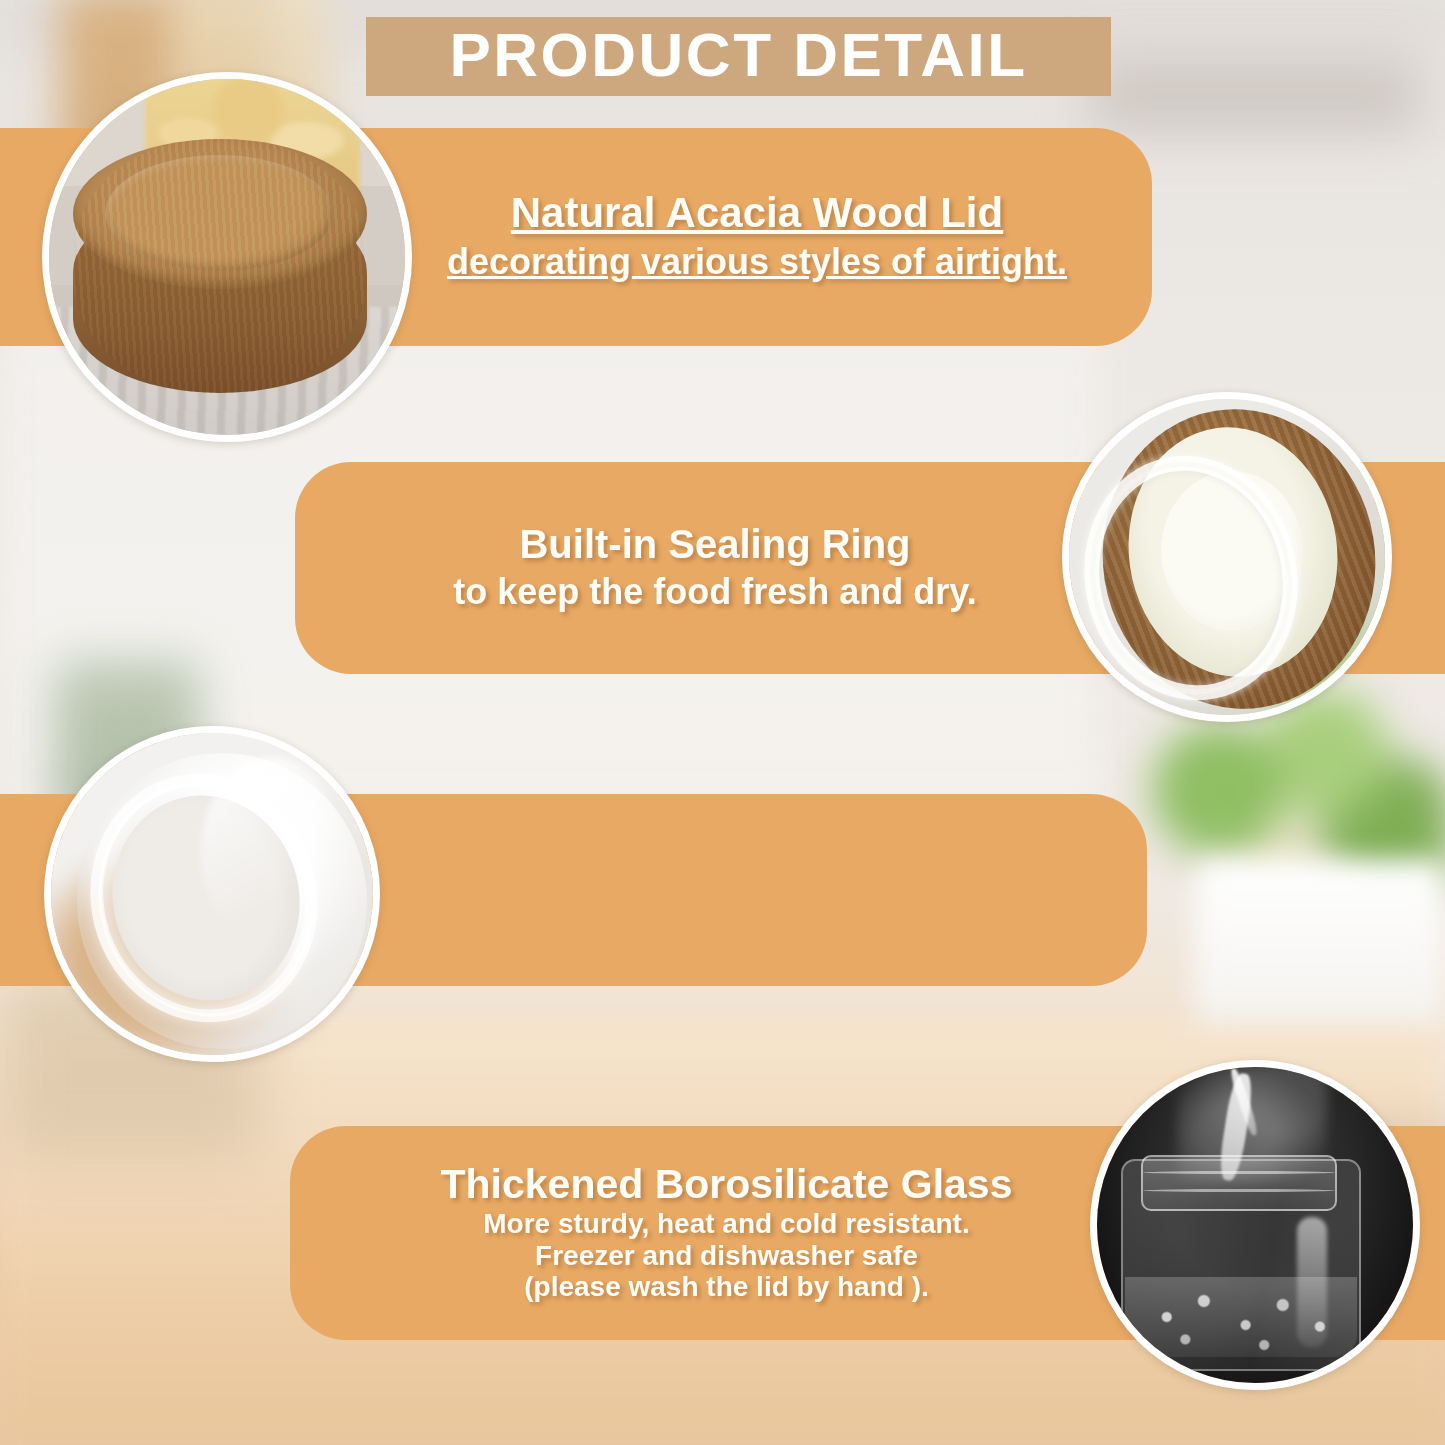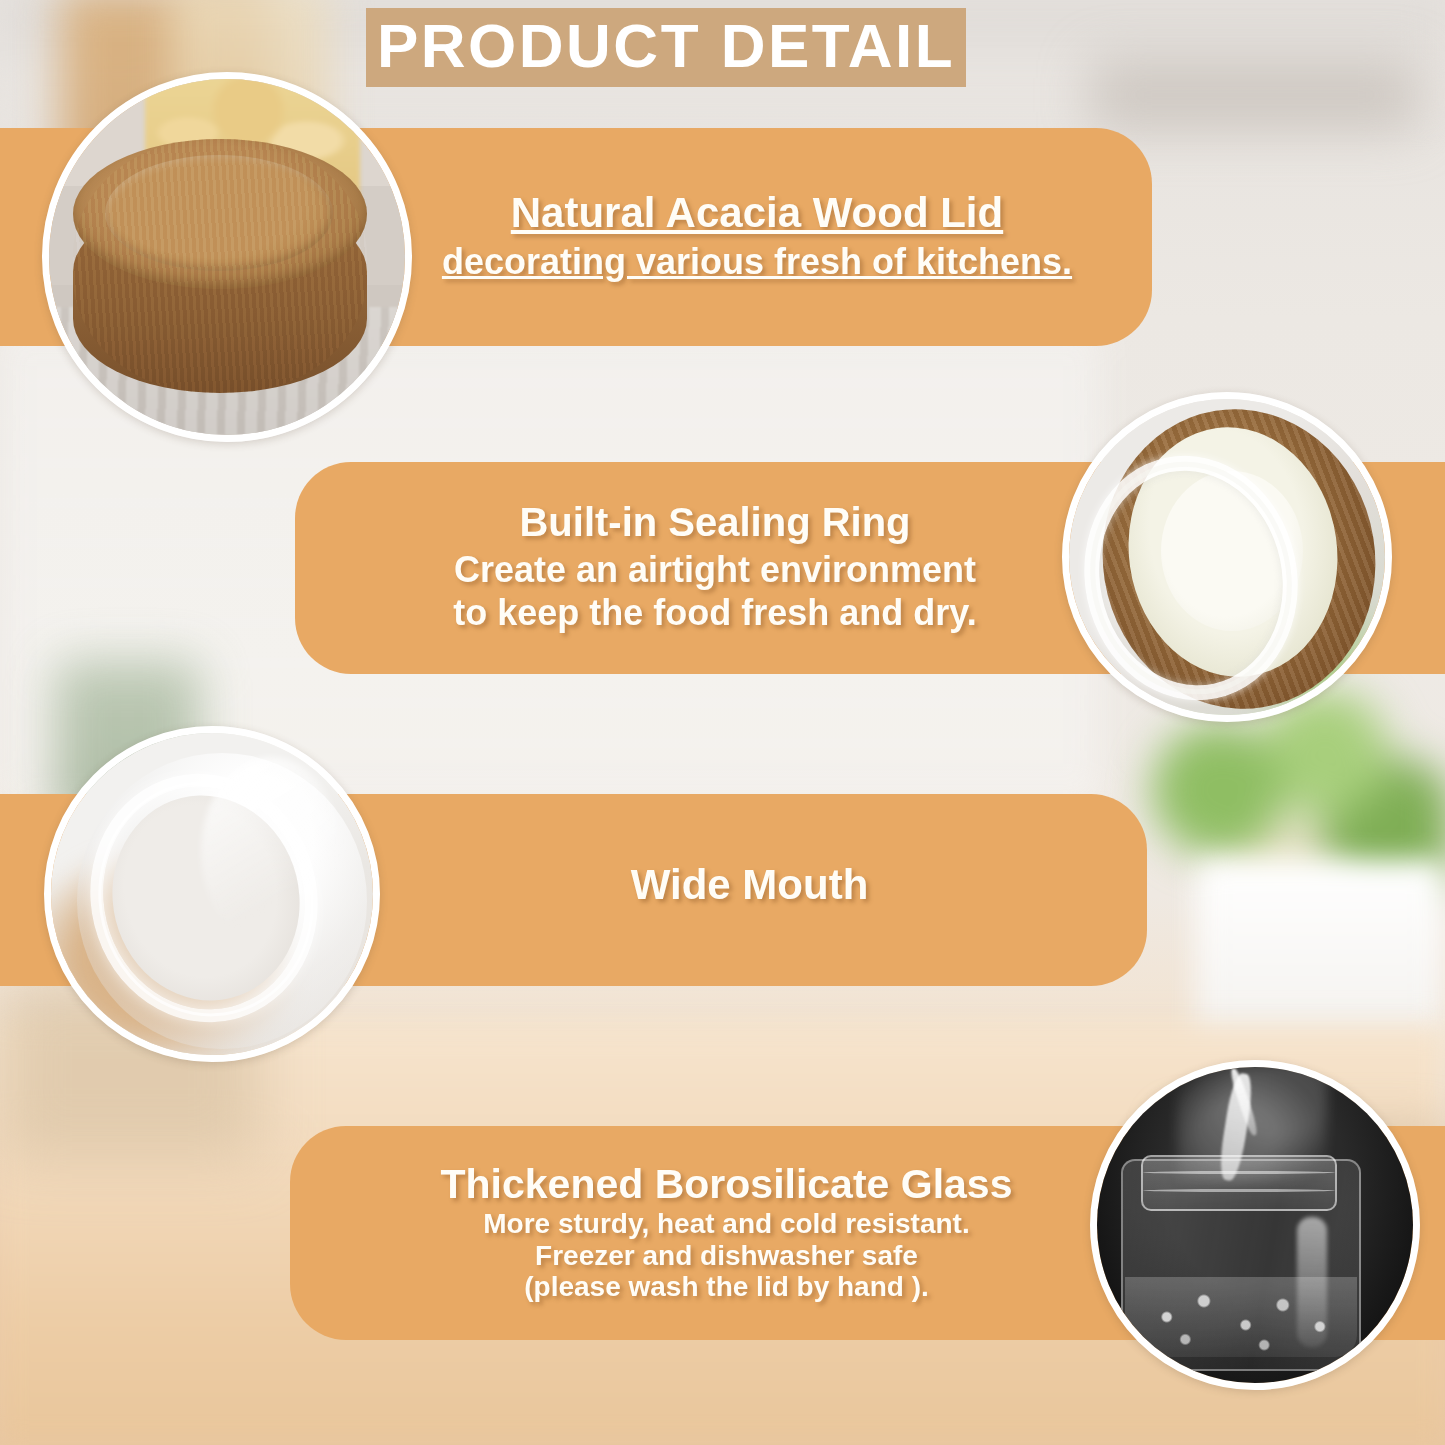--- a/index.html
+++ b/index.html
@@ -92,21 +92,21 @@
     position:absolute; left:0; top:980px; width:260px; height:180px;
     background:#d9c3a4; filter:blur(30px); opacity:.7;
   }
   .bg-rightshelf {
     position:absolute; left:1170px; top:1120px; width:275px; height:60px;
     background:#d3c0a6; filter:blur(22px); opacity:.6;
   }
 
   
   .title-banner {
-    position:absolute; left:366px; top:8px; width:600px; height:79px;
+    position:absolute; left:366px; top:17px; width:745px; height:79px;
     background:#cda87e;
     display:flex; align-items:center; justify-content:center;
   }
   .title-banner h1 {
     font-size:62px; font-weight:bold; color:#ffffff;
     letter-spacing:2.5px; line-height:1;
     padding-bottom:4px;
   }
 
   
@@ -399,52 +399,50 @@
     <div class="bg-rightshelf"></div>
   </div>
 
   <div class="title-banner">
     <h1>PRODUCT DETAIL</h1>
   </div>
 
   <div class="pill" id="pill-1">
     <div class="txt">
       <div class="head">Natural Acacia Wood Lid</div>
-      <div class="sub">decorating various fresh of kitchens.</div>
+      <div class="sub">decorating various styles of airtight.</div>
     </div>
   </div>
   <div class="photo" id="photo-1">
     <div class="inner">
       <div class="pasta"></div>
       <div class="plank"></div>
       <div class="lid-body"></div>
       <div class="lid-top"></div>
       <div class="lid-groove"></div>
       <div class="grain"></div>
     </div>
   </div>
 
   <div class="pill" id="pill-2">
     <div class="head">Built-in Sealing Ring</div>
-    <div class="sub">Create an airtight environment</div>
     <div class="sub">to keep the food fresh and dry.</div>
   </div>
   <div class="photo" id="photo-2">
     <div class="inner">
       <div class="greenblur"></div>
       <div class="wood"></div>
       <div class="cream"></div>
       <div class="cream-plate"></div>
       <div class="ring"></div>
       <div class="ring2"></div>
     </div>
   </div>
 
   <div class="pill" id="pill-3">
-    <div class="head">Wide Mouth</div>
   </div>
   <div class="photo" id="photo-3">
     <div class="inner">
       <div class="warm"></div>
       <div class="jarbody"></div>
       <div class="shadowstreak"></div>
       <div class="mouth"></div>
       <div class="mouth-in"></div>
       <div class="ridge"></div>
       <div class="gloss"></div>

